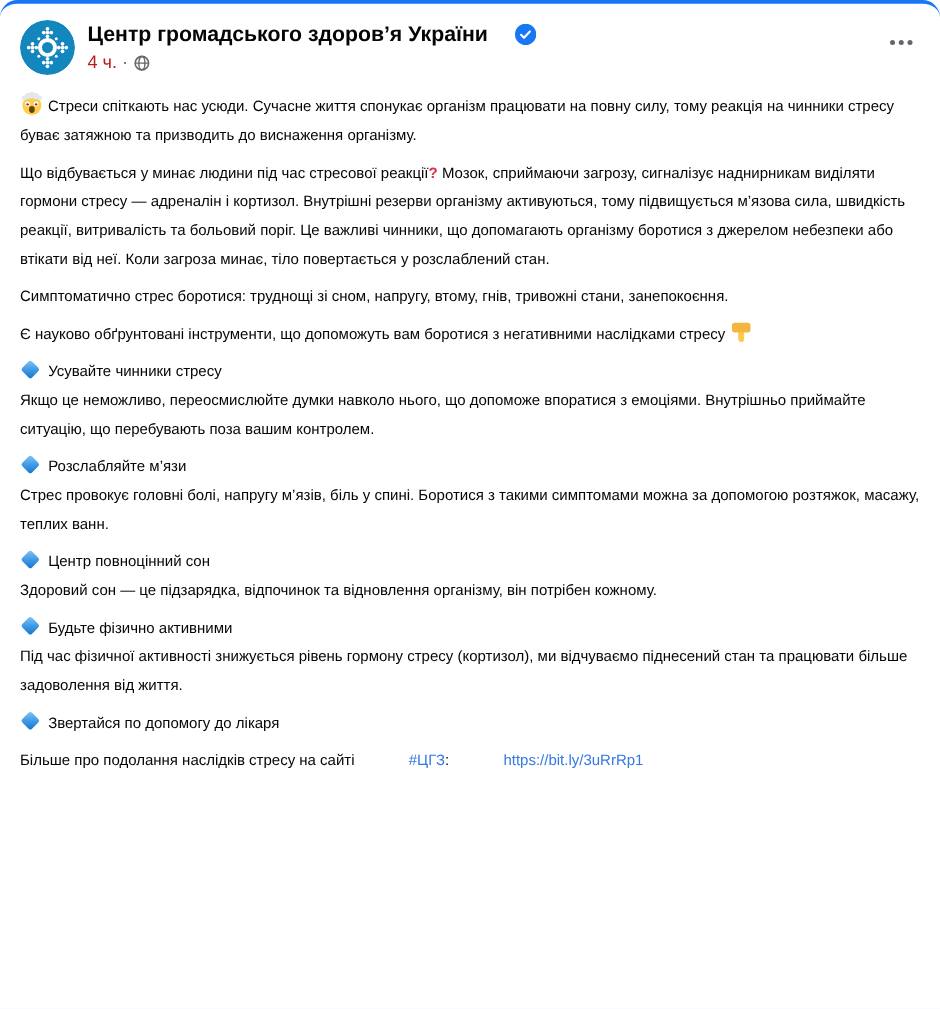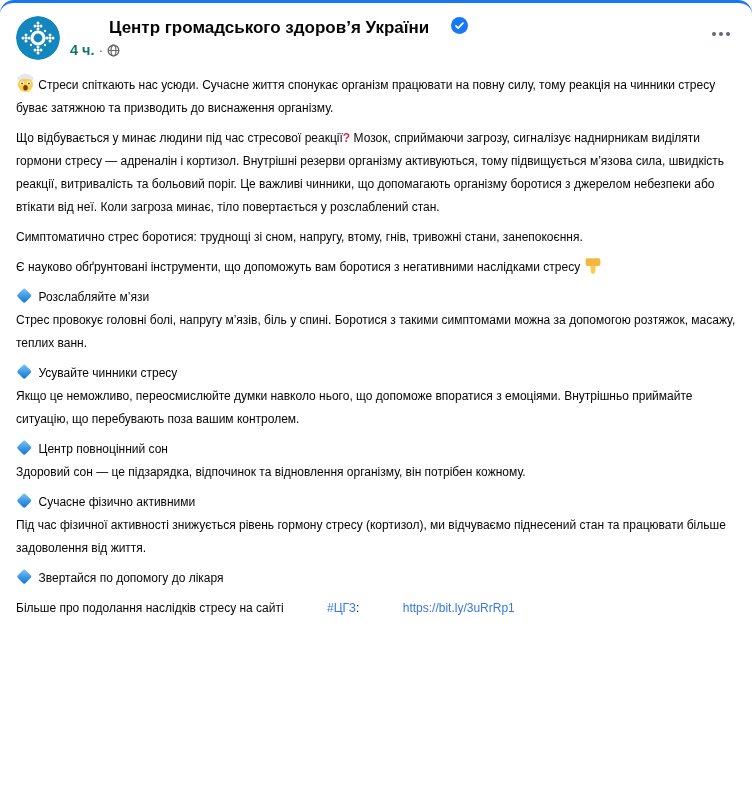--- a/index.html
+++ b/index.html
@@ -14,27 +14,27 @@
     width:100%; height:100%;
     border-top:3px solid #1877F2;
     border-radius:14px 14px 0 0;
     padding:13px 16px 0 16px;
   }
 
   
   .header { display:flex; align-items:flex-start; margin-bottom:13px; }
   .avatar { width:44px; height:44px; border-radius:50%; flex:0 0 auto; cursor:pointer; display:block; }
   .head-text { margin-left:10px; flex:1 1 auto; padding-top:1px; }
-  .name-row { display:flex; gap:22px;margin-left:39px; }
+  .name-row { display:flex; align-items:center; gap:22px; }
   .page-name {
     font-size:17px; font-weight:bold; color:#050505; text-decoration:none; line-height:21px;
   }
   .badge { width:17px; height:17px; display:inline-block; }
   .meta-row { display:flex; align-items:center; gap:4px; margin-top:4px; color:#65676B; font-size:14.5px; }
-  .meta-row a { color:#0f766e; text-decoration:none;font-weight:bold; }
+  .meta-row a { color:#b91c1c; text-decoration:none; }
   .dot-sep { color:#65676B; }
   .globe { width:13px; height:13px; display:inline-block; }
   .more-btn {
     display:flex; gap:3px; align-items:center; padding:10px 6px; cursor:pointer;
     border:none; background:transparent; margin-top:6px;
   }
   .more-btn i { width:4px; height:4px; border-radius:50%; background:#606770; display:block; }
 
   
   .post-text { color:#050505; font-size:12px; line-height:23px; }
@@ -148,36 +148,36 @@
 
       <p>
         <span>Є науково обґрунтовані інструменти, що допоможуть вам боротися з негативними наслідками стресу</span>
         <svg class="emoji" width="18" height="18" viewBox="0 0 20 20" role="img">
           <path d="M4 2.5h12c1.4 0 2.2.9 2.2 2.2v4.2c0 1.3-.9 2.1-2.2 2.1h-3.5v5.6c0 1.7-1 2.9-2.5 2.9s-2.5-1.2-2.5-2.9v-5.6H4c-1.3 0-2.2-.8-2.2-2.1V4.7C1.8 3.4 2.6 2.5 4 2.5z" fill="#F5B63F"></path>
           <path d="M7.5 11v5.6c0 1.7 1 2.9 2.5 2.9s2.5-1.2 2.5-2.9V11z" fill="#FFCB4C"></path>
         </svg>
       </p>
 
       <p>
-        <span class="diamond"></span><span>Розслабляйте м’язи</span><br>
-        <span>Стрес провокує головні болі, напругу м’язів, біль у спині. Боротися з такими симптомами можна за допомогою розтяжок, масажу, теплих ванн.</span>
+        <span class="diamond"></span><span>Усувайте чинники стресу</span><br>
+        <span>Якщо це неможливо, переосмислюйте думки навколо нього, що допоможе впоратися з емоціями. Внутрішньо приймайте ситуацію, що перебувають поза вашим контролем.</span>
       </p>
 
       <p>
-        <span class="diamond"></span><span>Усувайте чинники стресу</span><br>
-        <span>Якщо це неможливо, переосмислюйте думки навколо нього, що допоможе впоратися з емоціями. Внутрішньо приймайте ситуацію, що перебувають поза вашим контролем.</span>
+        <span class="diamond"></span><span>Розслабляйте м’язи</span><br>
+        <span>Стрес провокує головні болі, напругу м’язів, біль у спині. Боротися з такими симптомами можна за допомогою розтяжок, масажу, теплих ванн.</span>
       </p>
 
       <p>
         <span class="diamond"></span><span>Центр повноцінний сон</span><br>
         <span>Здоровий сон — це підзарядка, відпочинок та відновлення організму, він потрібен кожному.</span>
       </p>
 
       <p>
-        <span class="diamond"></span><span>Сучасне фізично активними</span><br>
+        <span class="diamond"></span><span>Будьте фізично активними</span><br>
         <span>Під час фізичної активності знижується рівень гормону стресу (кортизол), ми відчуваємо піднесений стан та працювати більше задоволення від життя.</span>
       </p>
 
       <p>
         <span class="diamond"></span><span>Звертайся по допомогу до лікаря</span><br>
       </p>
 
       <p>
         <span>Більше про подолання наслідків стресу на сайті </span><a class="inline-link" href="#">#ЦГЗ</a><span>: </span><a class="inline-link" href="#">https://bit.ly/3uRrRp1</a>
       </p>

